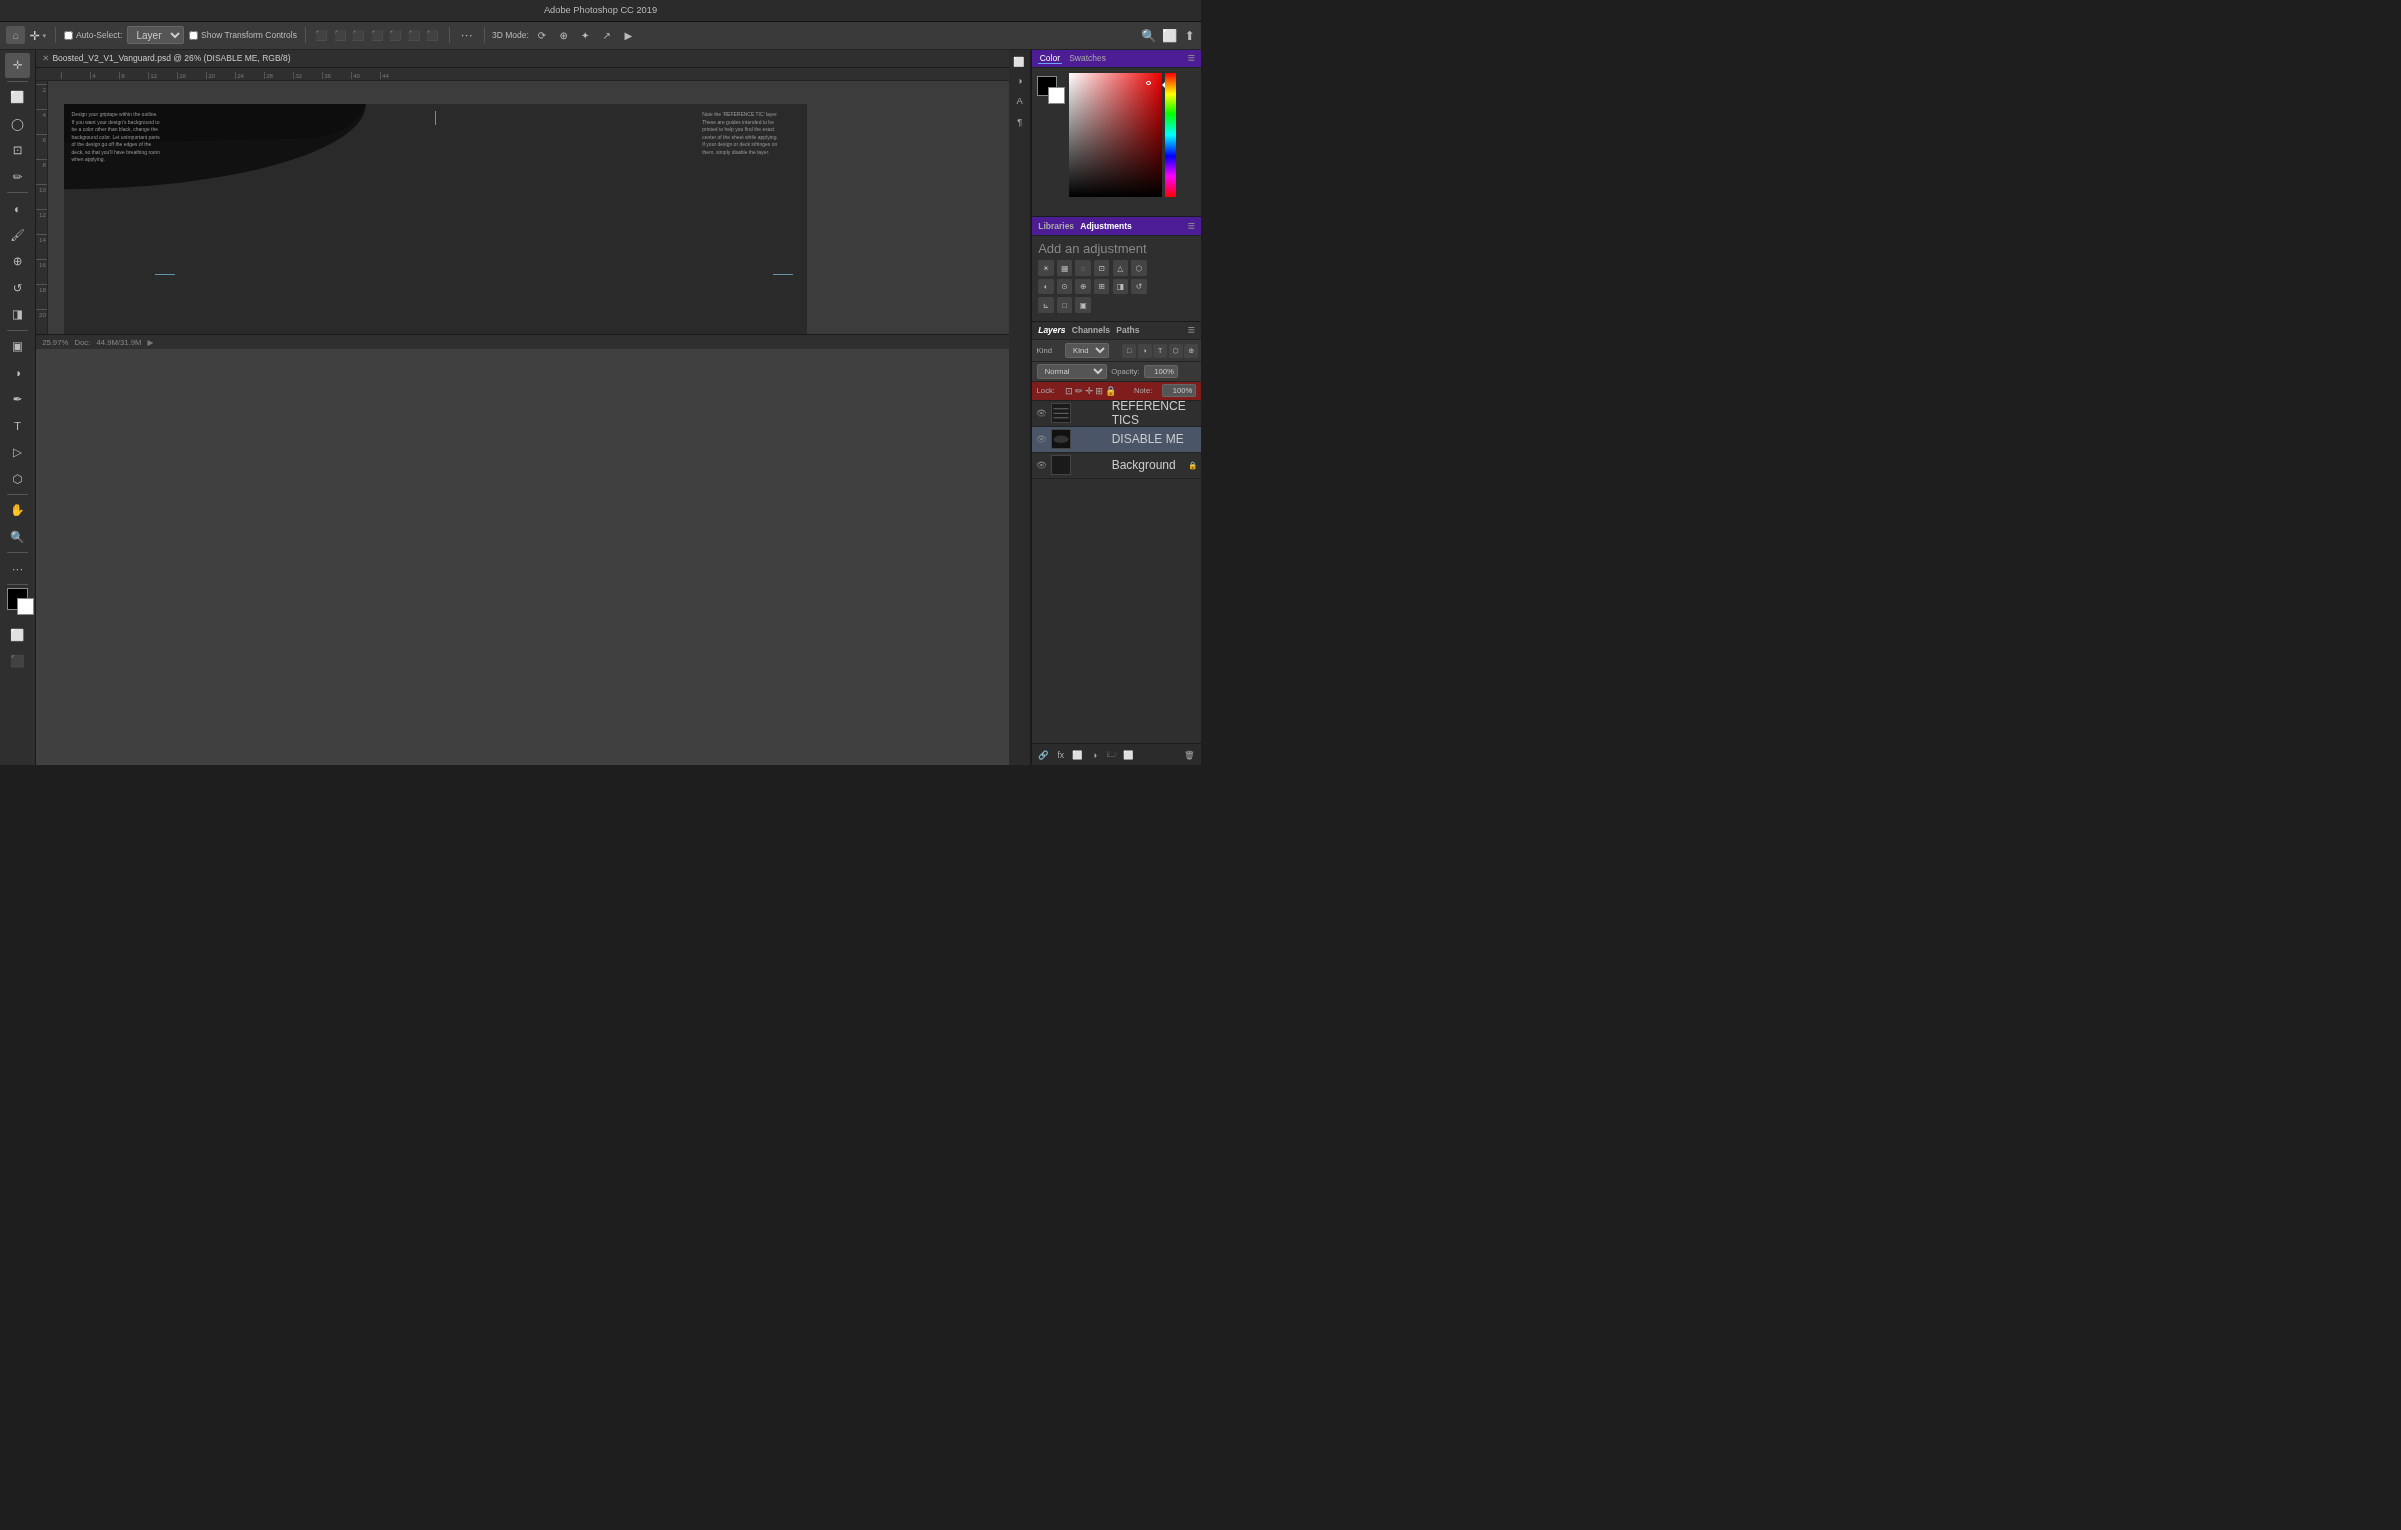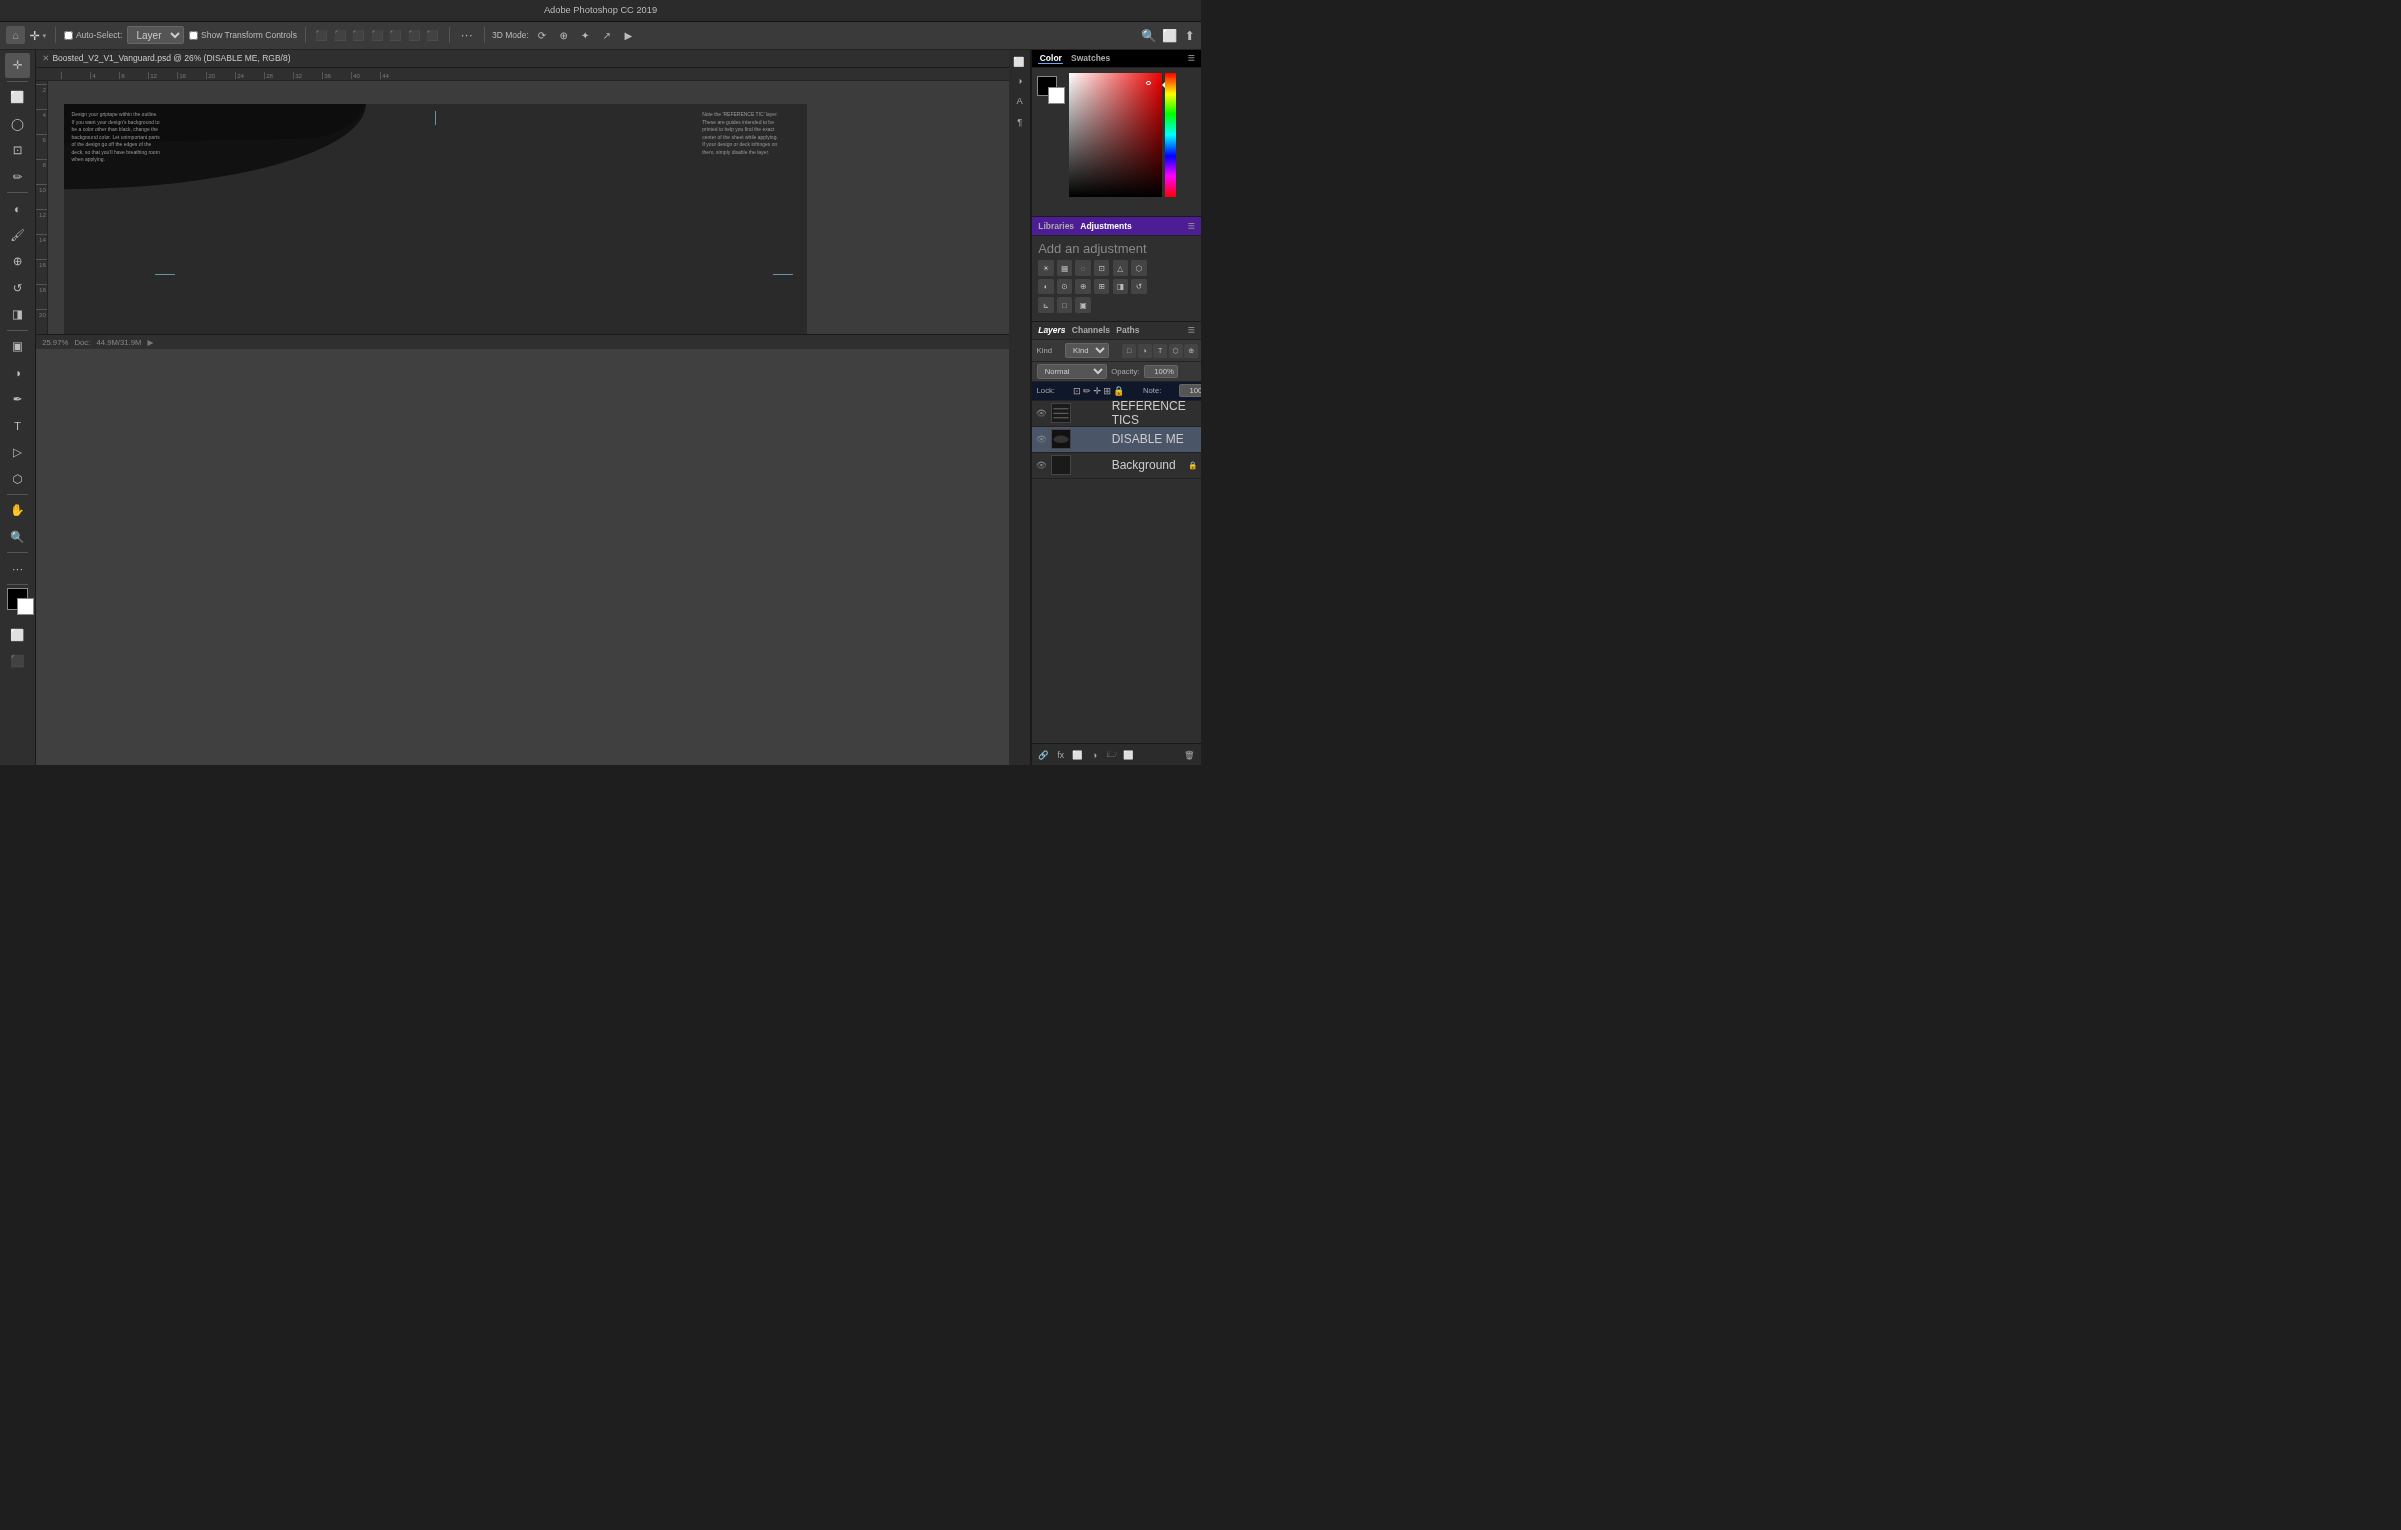--- a/index.html
+++ b/index.html
@@ -253,22 +253,22 @@
       color: #aaa; font-size: 9.3px; cursor: pointer; border-radius: 1.5px;
     }
 
     
     #color-panel {
       border-bottom: 0.8px solid #1a1a1a;
     }
     #color-panel-header {
       height: 18.6px;
       display: flex; align-items: center; padding: 0 6.2px;
-      background: #000000;
-      font-size: 8.5px; font-weight: bold; color: #ccc;
+      background: #4c1d95;
+      font-size: 8.5px; font-weight: normal; color: #ccc;
       border-bottom: 0.8px solid #222;
       justify-content: space-between;
     }
     .panel-tabs {
       display: flex; gap: 6.2px;
     }
     .panel-tab {
       font-size: 8.5px; color: #aaa; cursor: pointer; padding: 0 1.5px;
     }
     .panel-tab.active { color: #fff; border-bottom: 1.5px solid #6af; }
@@ -415,22 +415,22 @@
     .opacity-label { font-size: 7.7px; color: #aaa; }
     .opacity-input {
       background: #555; border: 0.8px solid #666; color: #ccc;
       padding: 0.8px 3.1px; border-radius: 1.5px; font-size: 7.7px;
       width: 34px; text-align: right;
     }
 
     #lock-row {
       height: 18.6px;
       display: flex; align-items: center; padding: 0 4.6px;
-      gap: 18px;
-      background: #0f172a;
+      gap: 10px;
+      background: #7f1d1d;
       border-bottom: 0.8px solid #222;
     }
     .lock-label { font-size: 7.7px; color: #aaa; }
     .lock-icons { display: flex; gap: 2.3px; }
     .lock-icon {
       font-size: 9.3px; color: #aaa; cursor: pointer;
     }
     .fill-label { font-size: 7.7px; color: #aaa; margin-left: auto; }
     .fill-input {
       background: #555; border: 0.8px solid #666; color: #ccc;

